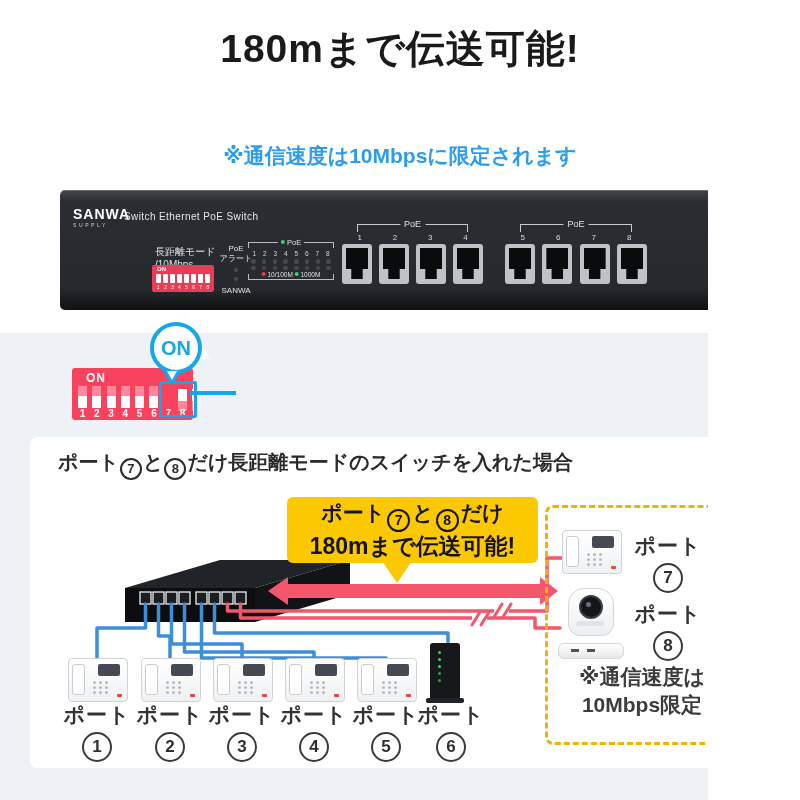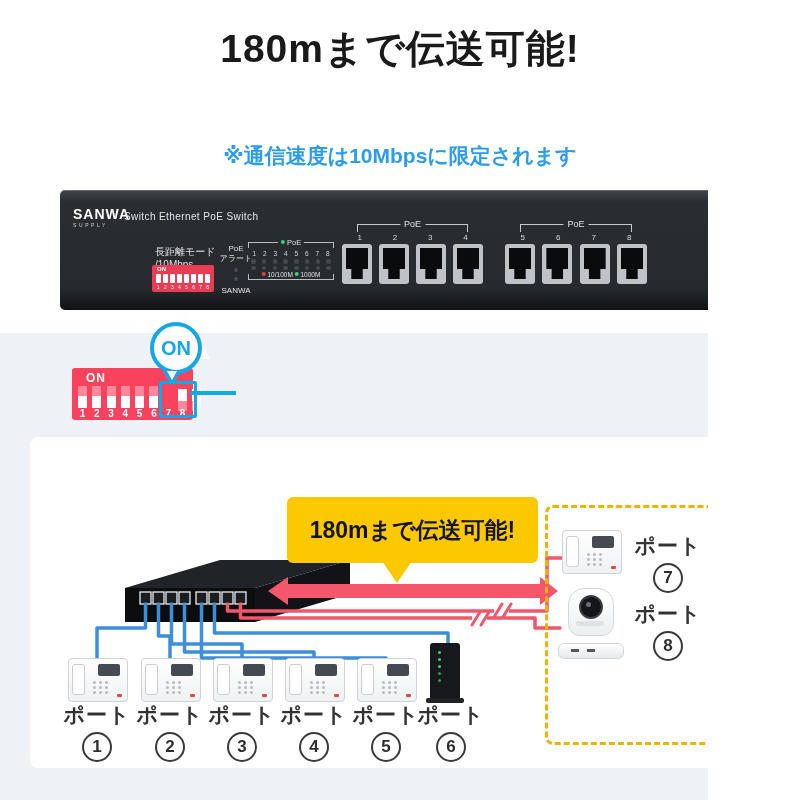--- a/index.html
+++ b/index.html
@@ -256,20 +256,23 @@
         <span>8</span>
       </div>
     <div class="hl"></div>
   </div>
   <div class="onb">ON</div>
   <div class="onb-t1"></div>
   <div class="onb-t2"></div>
   <div class="conn"></div>
 
   <div class="card">
+    <div class="heading">
+      <span>ポート</span><span class="cn cn-s">7</span><span>と</span><span class="cn cn-s">8</span><span>だけ長距離モードのスイッチを入れた場合</span>
+    </div>
 
     <svg class="cablesvg" viewBox="0 0 738 331">
 
       <polygon points="95,151 225,151 320,123 190,123" fill="#202327"></polygon>
       <polygon points="225,151 320,123 320,157 225,185" fill="#121316"></polygon>
       <rect x="95" y="151" width="130" height="34" fill="#0c0d0f"></rect>
       <g stroke="#eceff1" stroke-width="1.3" fill="#1b1d20">
         <rect x="110" y="155" width="11" height="12"></rect>
           <rect x="123" y="155" width="11" height="12"></rect>
         <rect x="136" y="155" width="11" height="12"></rect>
@@ -298,20 +301,23 @@
         <rect x="464" y="168" width="15" height="10" fill="#ffffff"></rect>
         <path d="M464 180 L472 167 M473 180 L481 167" stroke="#f4566b" stroke-width="3" fill="none" stroke-linecap="round"></path>
         <rect x="442" y="177" width="15" height="9" fill="#ffffff"></rect>
         <path d="M442 188 L450 175 M451 188 L459 175" stroke="#f4566b" stroke-width="3" fill="none" stroke-linecap="round"></path>
       </g>
 
       <polygon points="238,154 258,140 258,147 510,147 510,140 528,154 510,168 510,161 258,161 258,168" fill="#f4566b"></polygon>
     </svg>
 
     <div class="yb">
+      <div class="l1">
+        <span>ポート</span><span class="cn cn-y">7</span><span>と</span><span class="cn cn-y">8</span><span>だけ</span>
+      </div>
       <div class="l2">180mまで伝送可能!</div>
     </div>
     <div class="yb-tail"></div>
 
     <div class="dbox"></div>
 
     <div class="phone" style="left:38px;top:221px;">
         <div class="hs"></div>
         <div class="scr"></div>
         <div class="kp"></div>
@@ -382,14 +388,18 @@
       </div>
     <div class="plabel" style="left:598px;top:95px;">
         <div class="t">ポート</div>
         <div class="cn cn-l">7</div>
       </div>
     <div class="plabel" style="left:598px;top:163px;">
         <div class="t">ポート</div>
         <div class="cn cn-l">8</div>
       </div>
 
+    <div class="dnote2">
+      <div>※通信速度は</div>
+      <div>10Mbps限定</div>
+    </div>
   </div>
 </div>
 
 </body></html>

